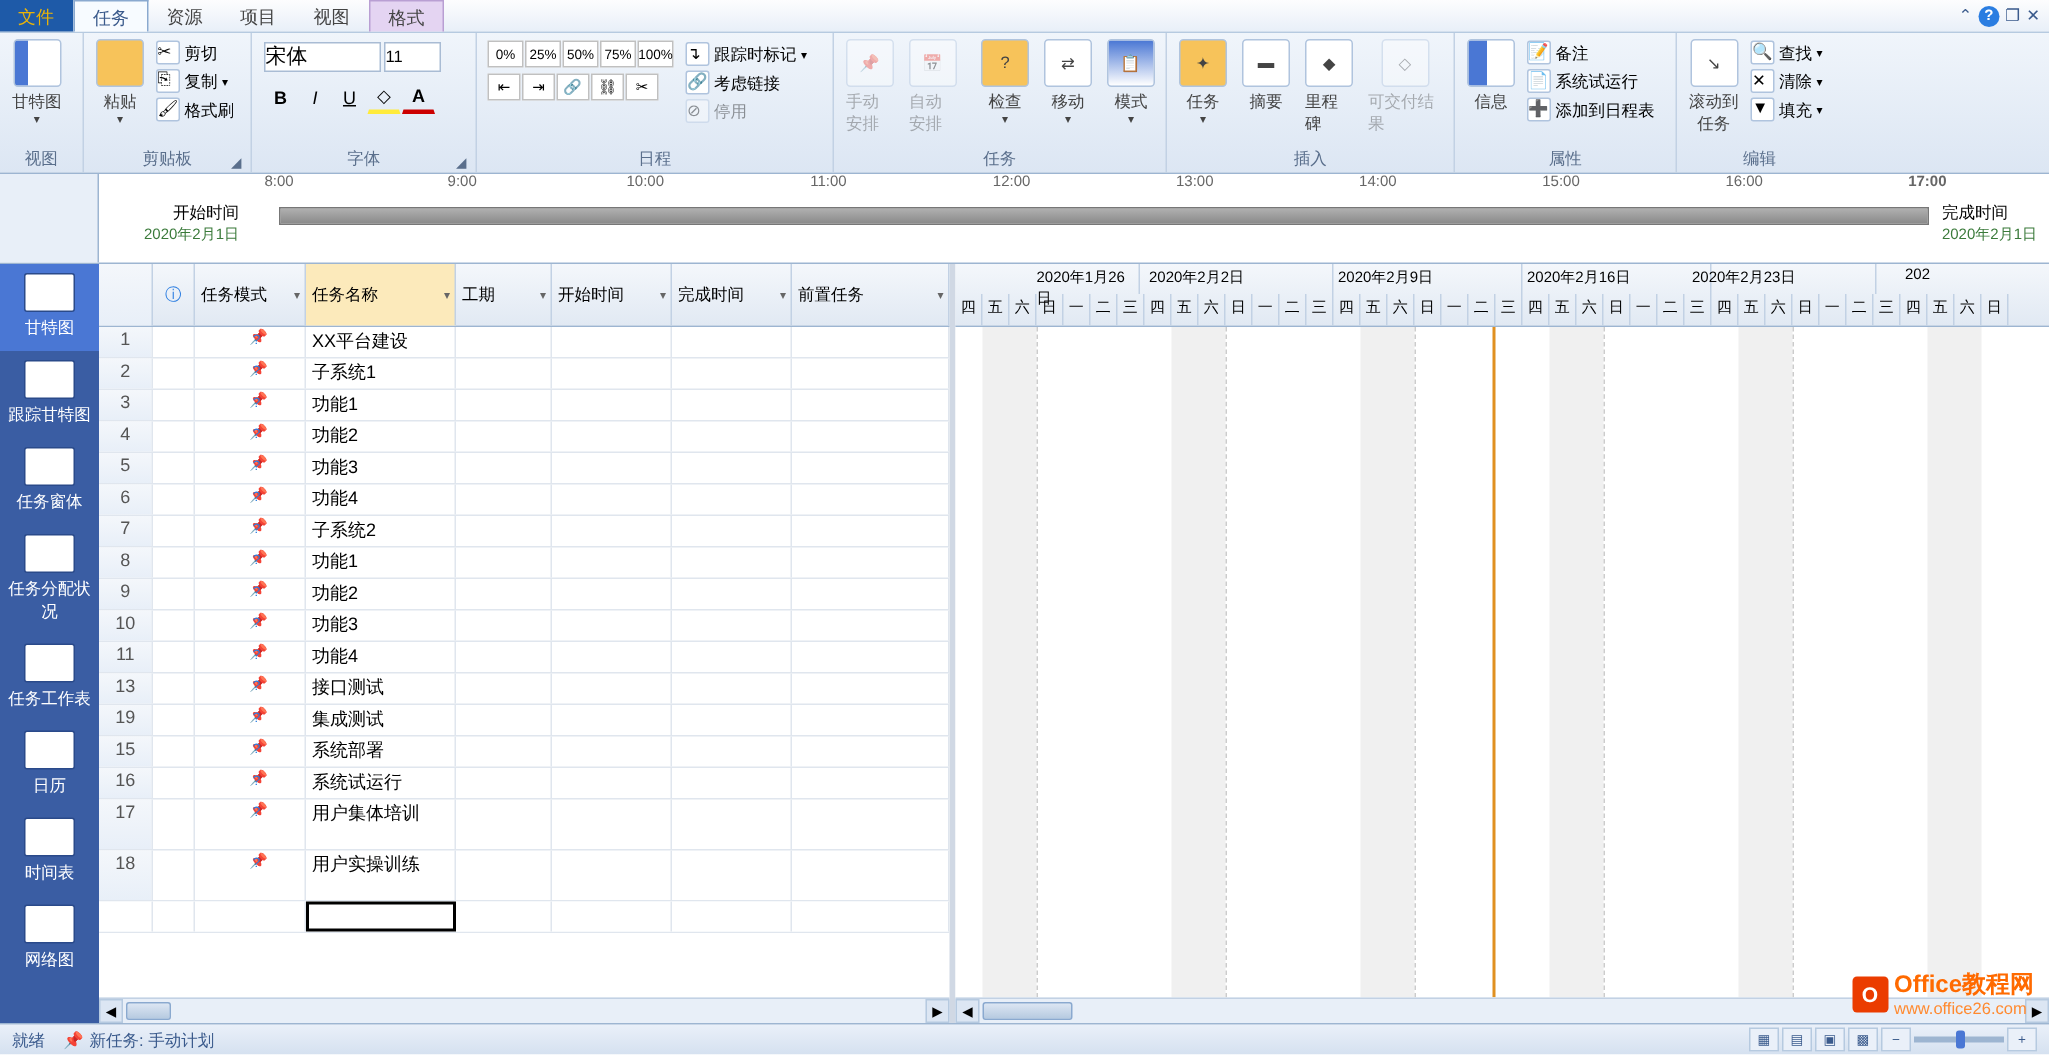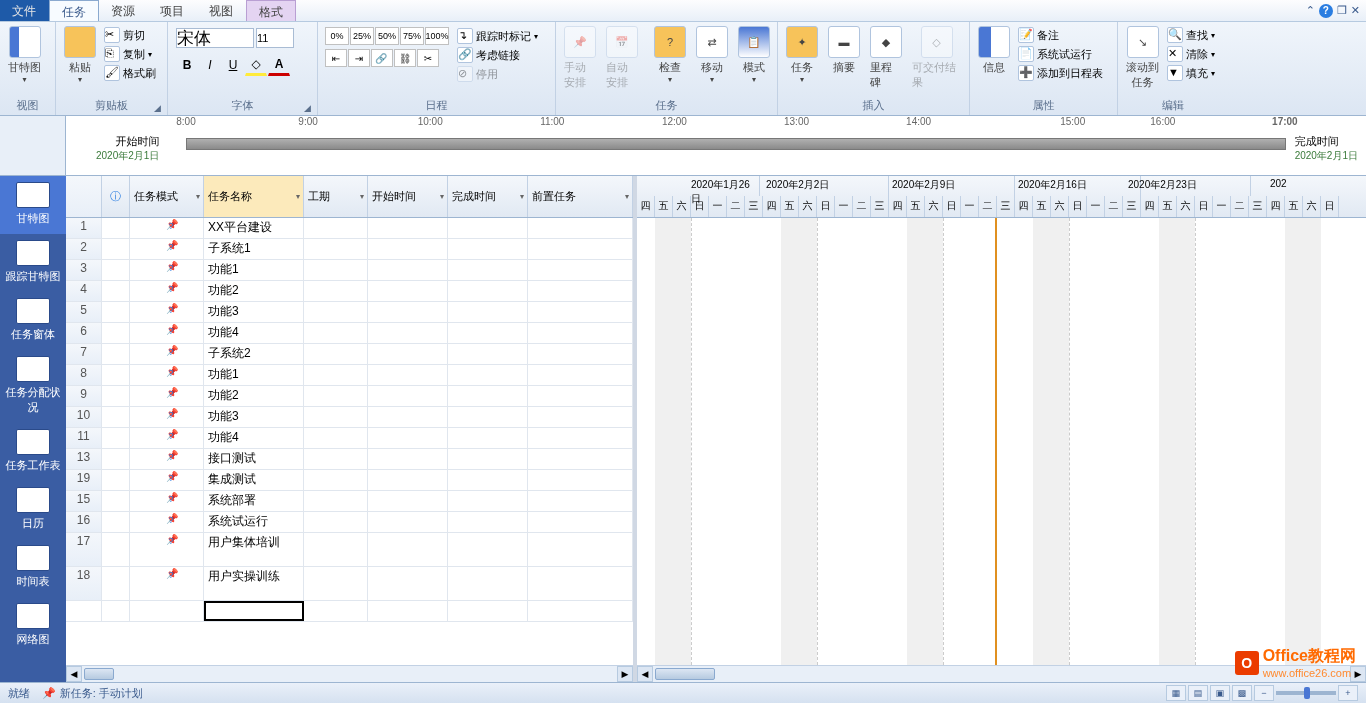--- a/index.html
+++ b/index.html
@@ -1,39 +1,39 @@
 <!DOCTYPE html>
 <html><head>
 <meta charset="utf-8">
 <style>
 * { box-sizing: border-box; margin: 0; padding: 0; font-family: "Microsoft YaHei", "SimSun", Arial, sans-serif; }
 body { width: 1366px; height: 703px; overflow: hidden; background: #fff; position: relative; }
 
 
 .menubar { height: 22px; display: flex; border-bottom: 1px solid #b6cae0; background: linear-gradient(#fdfdfe, #e8eff8); }
 .menubar .tab { padding: 3px 12px 0; font-size: 12px; color: #444; border-right: 1px solid transparent; cursor: pointer; }
-.menubar .tab.file { background: #1e5aa8; color: #e5e5e5; }
+.menubar .tab.file { background: #1e5aa8; color: #eab308; }
 .menubar .tab.active { background: #f7fbff; border: 1px solid #8aa9cf; border-bottom: none; color: #3a5a8c; }
 .menubar .tab.format { background: #e4d4f2; border: 1px solid #b99fd3; border-bottom: none; }
 .winctrl { margin-left: auto; display: flex; align-items: center; gap: 4px; padding-right: 6px; }
 .winctrl span { font-size: 11px; color: #3a5a8c; cursor: pointer; }
 .winctrl .help { width:14px; height:14px; border-radius:50%; background:#2a7de1; color:#fff; text-align:center; line-height:14px; font-size:10px; font-weight:bold; }
 
 
 .ribbon { height: 94px; display: flex; background: linear-gradient(#f0f5fb, #dce6f3); border-bottom: 1px solid #9db5d1; }
 .rgroup { border-right: 1px solid #c2d1e4; display: flex; flex-direction: column; padding: 2px 4px 0; }
 .rgroup .body { flex: 1; display: flex; align-items: flex-start; gap: 2px; }
 .rgroup .label { text-align: center; font-size: 11px; color: #5a6f8c; padding: 1px 0 2px; position:relative; }
 .rgroup .label .launcher { position:absolute; right:2px; bottom:2px; font-size:9px; color:#5a6f8c; cursor:pointer; }
 .bigbtn { display: flex; flex-direction: column; align-items: center; padding: 2px 4px; cursor: pointer; font-size: 11px; color: #444; }
 .bigbtn .ico { width: 32px; height: 32px; background: #fff; border: 1px solid #b0c4de; border-radius: 3px; margin-bottom: 2px; display:flex; align-items:center; justify-content:center; }
 .bigbtn.disabled { opacity: .4; }
 .smallrow { font-size: 11px; display:flex; align-items:center; gap:3px; padding:1px 2px; cursor:pointer; }
 .smallrow .sico { width:16px; height:16px; background:#fff; border:1px solid #b0c4de; border-radius:2px; }
-.fontsel { width:78px; height:20px; font-size:17px; border:1px solid #a9bcd4; }
+.fontsel { width:78px; height:20px; font-size:14px; border:1px solid #a9bcd4; }
 .sizesel { width:38px; height:20px; font-size:11px; border:1px solid #a9bcd4; }
 .fontbtns { display:flex; gap:1px; margin-top:4px; }
 .fontbtns button { width:22px; height:22px; border:1px solid transparent; background:transparent; font-size:12px; cursor:pointer; }
 .pctbtns { display:flex; gap:1px; }
 .pctbtns span { width:24px; height:18px; border:1px solid #c0c0c0; background:#fff; font-size:9px; display:flex; align-items:center; justify-content:center; cursor:pointer; }
 .linkbtns span { width:22px; height:18px; border:1px solid #c0c0c0; background:#fff; font-size:10px; display:flex; align-items:center; justify-content:center; cursor:pointer; }
 
 
 .timeline { height: 60px; border-bottom: 1px solid #9db5d1; display:flex; position:relative; background:#fff; }
 .timeline .left { width:66px; background:#e8eff8; border-right:1px solid #9db5d1; }
@@ -313,21 +313,21 @@
   <div class="left"></div>
   <div class="scale">
     <div class="ticks" id="tl-ticks">
         <span style="left: 0%;">8:00</span>
         <span style="left: 11.1%;">9:00</span>
         <span style="left: 22.2%;">10:00</span>
         <span style="left: 33.3%;">11:00</span>
         <span style="left: 44.4%;">12:00</span>
         <span style="left: 55.5%;">13:00</span>
         <span style="left: 66.6%;">14:00</span>
-        <span style="left: 77.7%; margin-left: 32px;">15:00</span>
+        <span style="left: 77.7%;">15:00</span>
         <span style="left: 88.8%;">16:00</span>
         <span style="left: 99.9%; font-weight: bold;">17:00</span>
       </div>
     <div class="bar"></div>
     <div class="startlbl">
         <div>开始时间</div>
         <div class="date">2020年2月1日</div>
       </div>
     <div class="endlbl">
         <div>完成时间</div>

